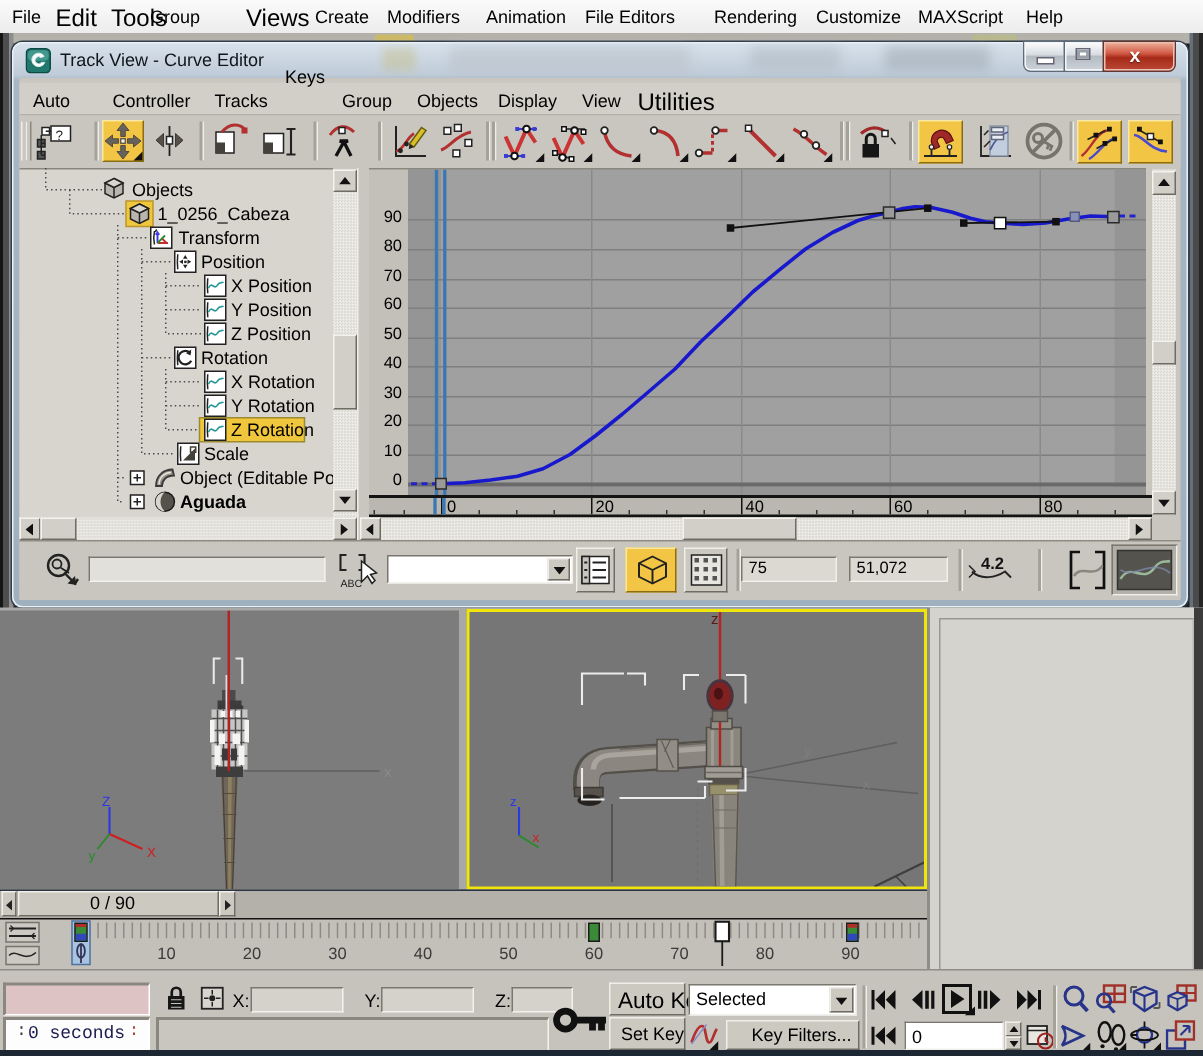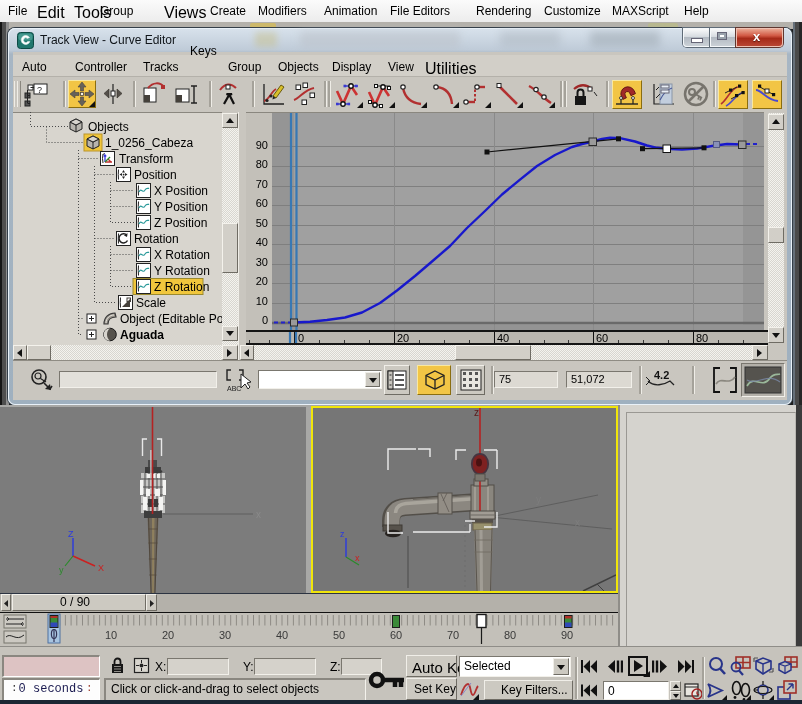--- a/index.html
+++ b/index.html
@@ -767,21 +767,20 @@
  <div class="a sunk" style="left:254px;top:11px;width:62px;height:17px;background:#d5d2cb;box-sizing:border-box;"></div>
  <div class="txt" style="left:330px;top:13px;font-size:12px;">Z:</div>
  <div class="a sunk" style="left:341px;top:11px;width:41px;height:17px;background:#d5d2cb;box-sizing:border-box;"></div>
 
  <svg class="a" style="left:368px;top:20px;" width="38" height="28" viewBox="0 0 38 28">
   <circle cx="9" cy="13" r="6" fill="none" stroke="#111" stroke-width="4.5"></circle>
   <path d="M15 13 H36 M27 13 V20 M33 13 V20" stroke="#111" stroke-width="4.5"></path>
  </svg>
 
  <div class="a" style="left:104px;top:31px;width:262px;height:23px;background:#c9c6bf;border-top:2px solid #8a8780;border-left:2px solid #8a8780;border-bottom:1px solid #f4f2ec;border-right:1px solid #f4f2ec;box-sizing:border-box;"></div>
- <div class="txt" style="left:111px;top:35px;font-size:12px;">Click or click-and-drag to select objects</div>
 
  <div class="a btn" style="left:406px;top:8px;width:51px;height:22px;box-sizing:border-box;"></div>
  <div class="txt" style="left:412px;top:12px;font-size:15px;">Auto Key</div>
  <div class="a btn" style="left:406px;top:31px;width:51px;height:22px;box-sizing:border-box;"></div>
  <div class="txt" style="left:414px;top:35px;font-size:12px;">Set Key</div>
 
  <div class="a sunk" style="left:459px;top:9px;width:112px;height:21px;background:#fff;box-sizing:border-box;"></div>
  <div class="txt" style="left:464px;top:12px;font-size:12px;">Selected</div>
  <div class="a btn" style="left:553px;top:11px;width:16px;height:17px;box-sizing:border-box;"></div>
  <svg class="a" style="left:557px;top:18px;" width="8" height="5" viewBox="0 0 8 5">

